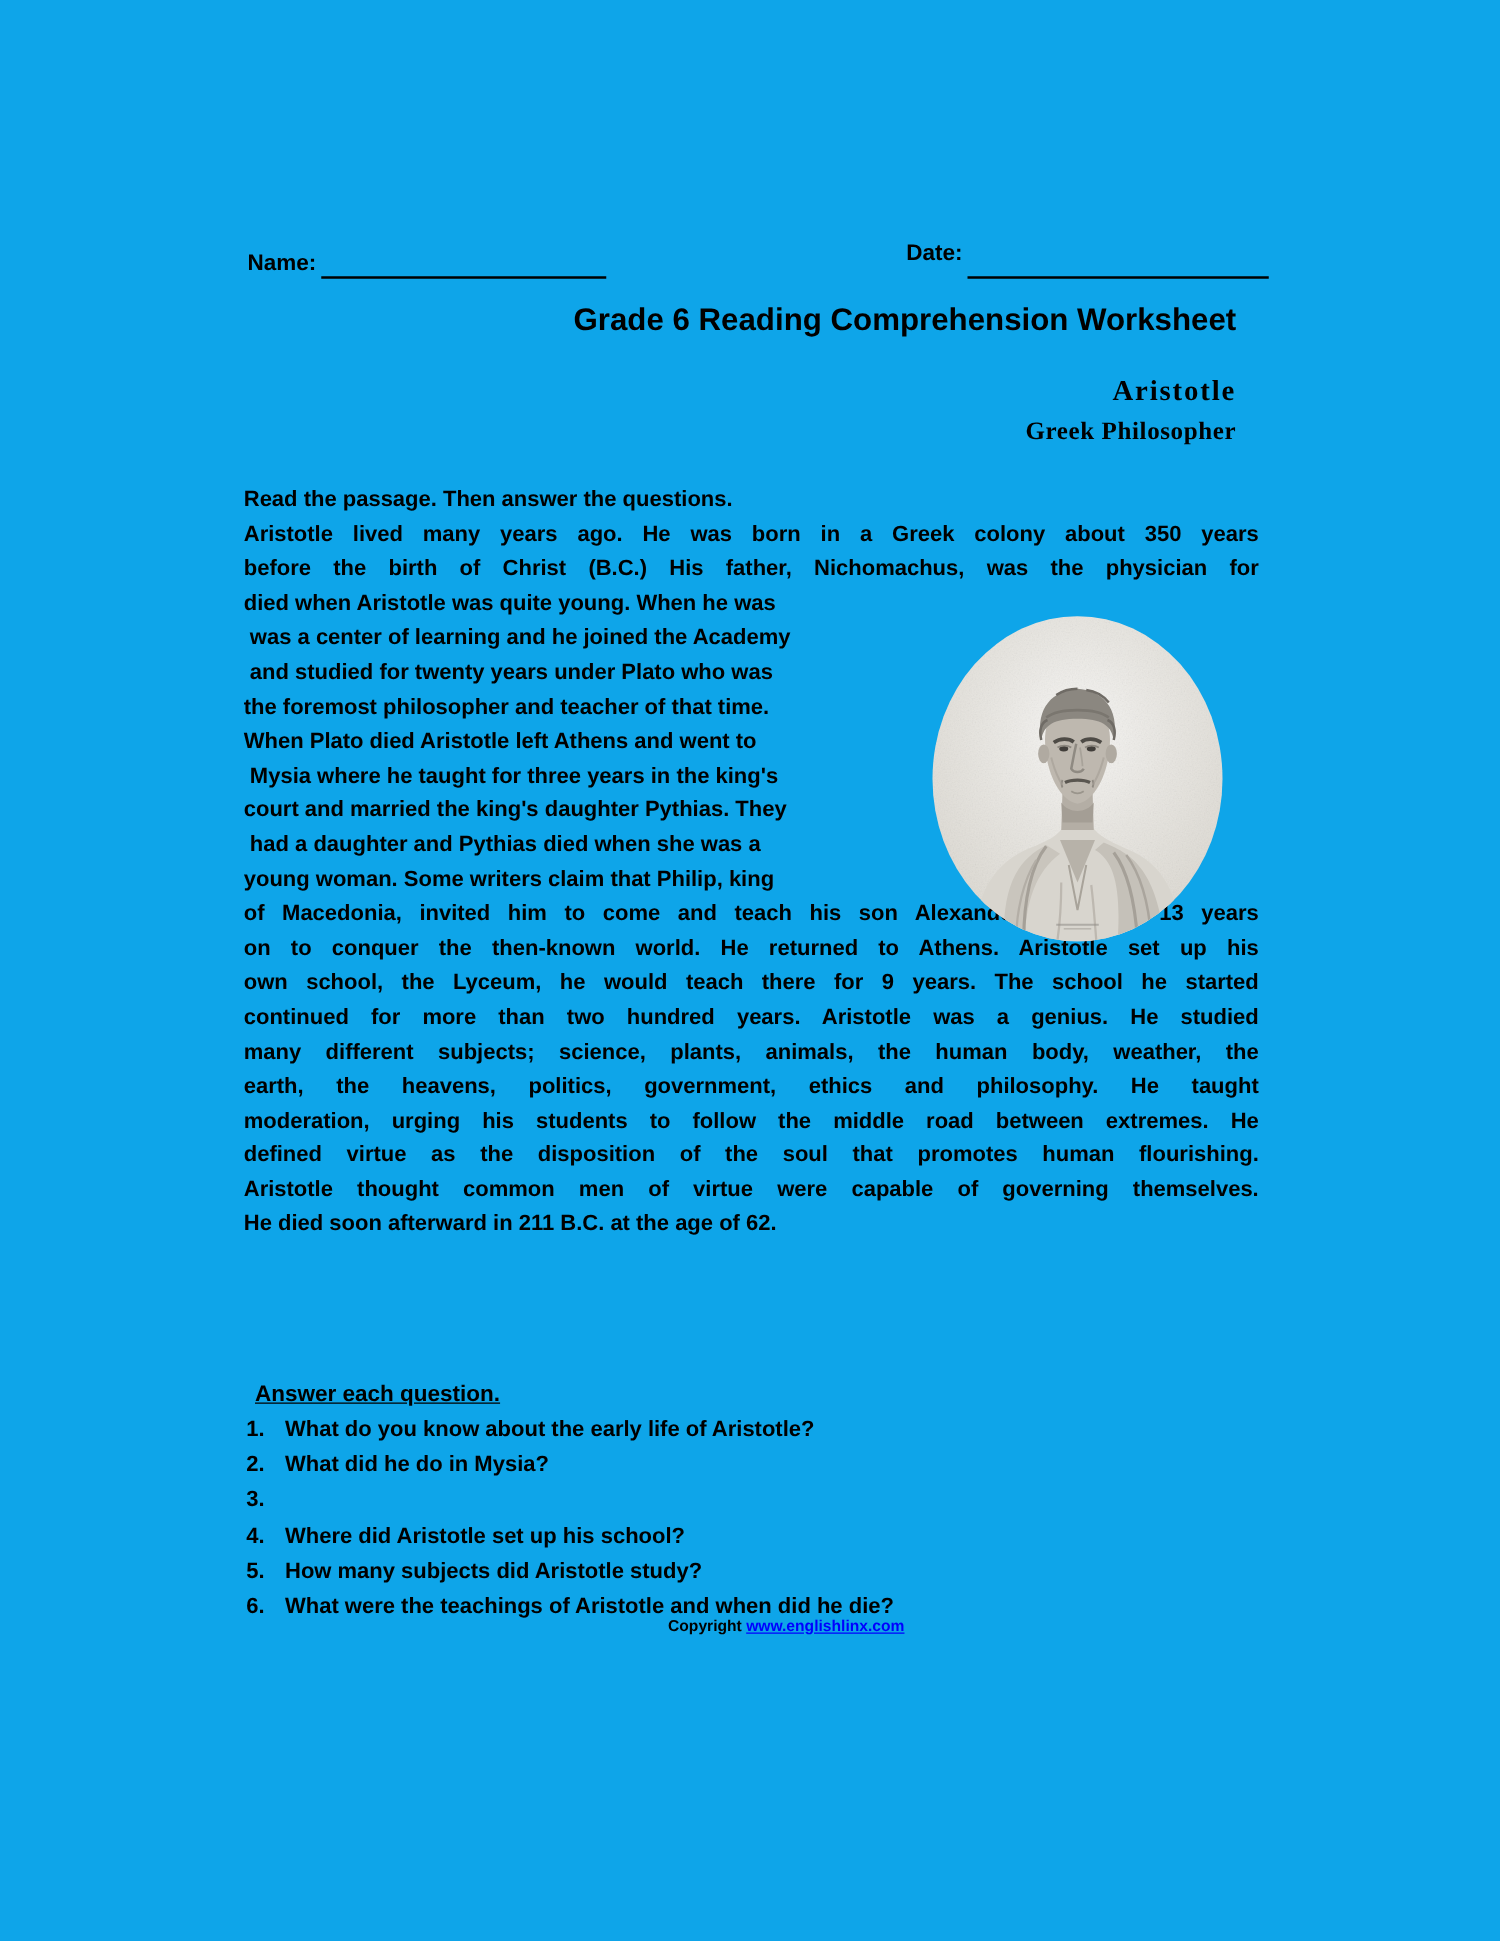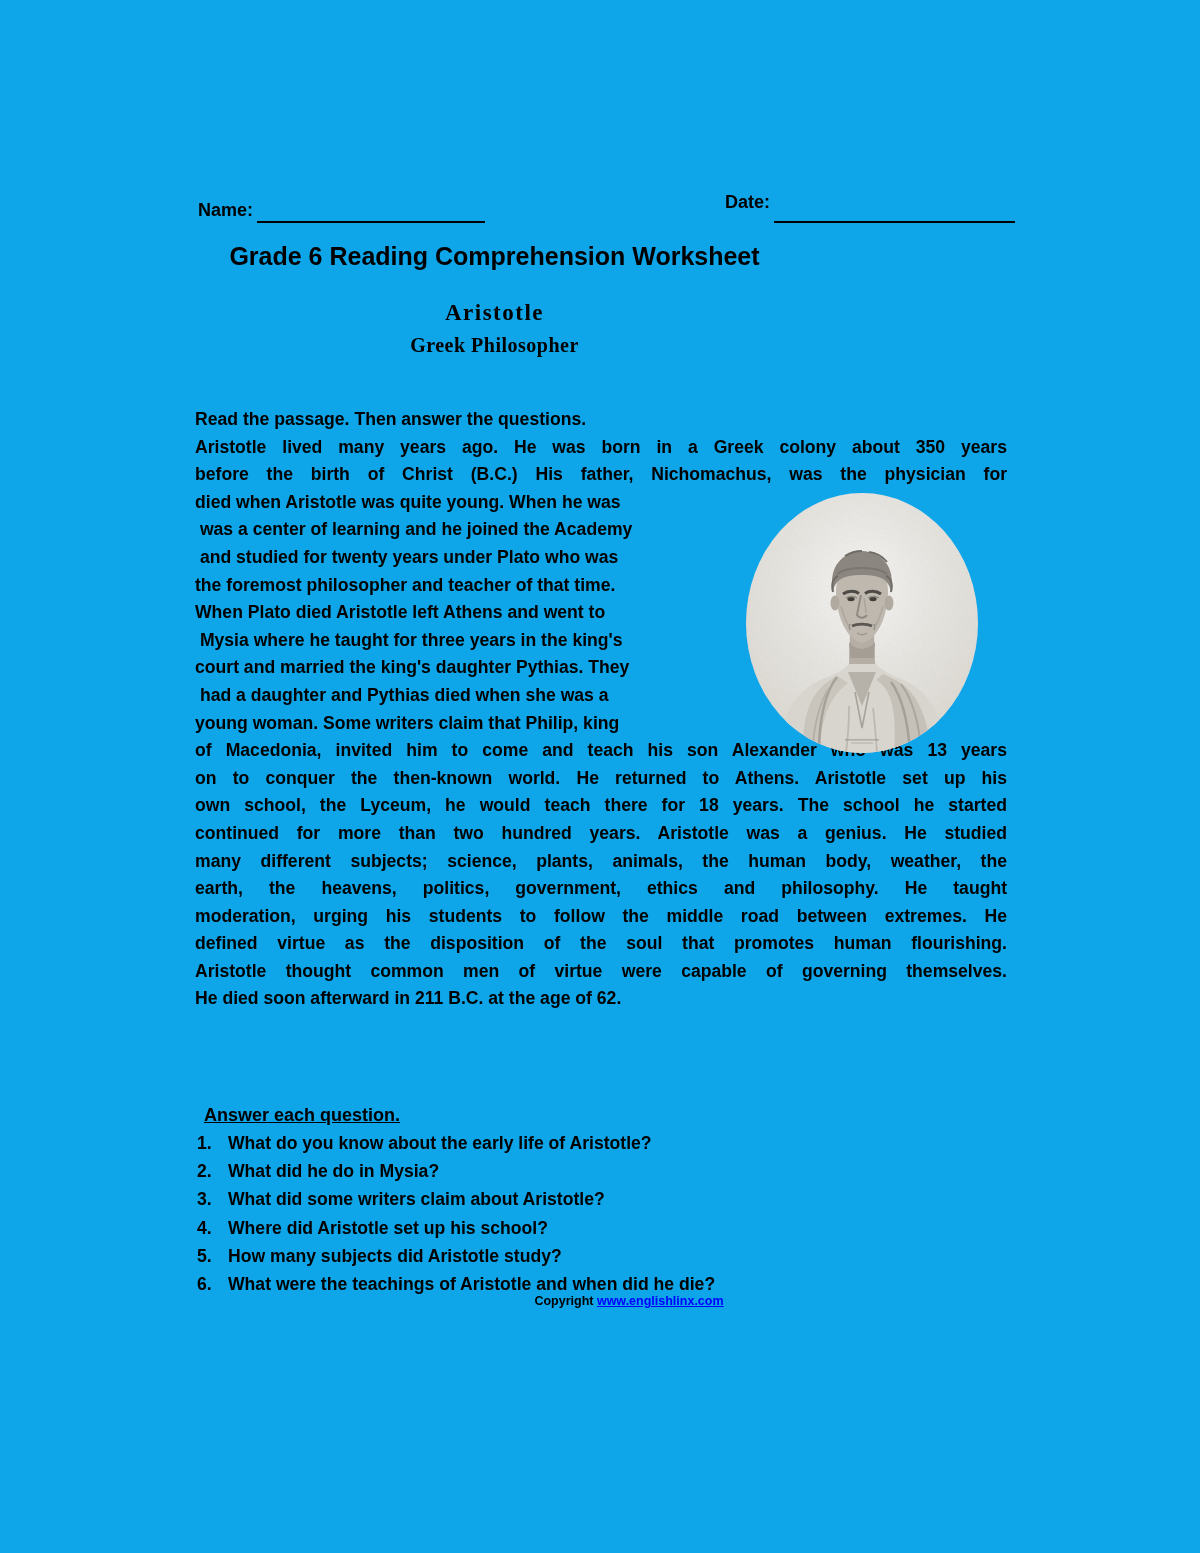--- a/index.html
+++ b/index.html
@@ -9,26 +9,26 @@
     overflow:hidden;
   }
   
   .hdr-label { position:absolute; font-size:18px; line-height:26px; }
   .blank-line { position:absolute; height:24px; border-bottom:2.5px solid #000; }
   #name-label { left:198px; top:197px; }
   #name-line  { left:257px; top:197px; width:228px; }
   #date-label { left:725px; top:189px; }
   #date-line  { left:774px; top:197px; width:241px; }
   
-  .title { position:absolute; left:0; width:989px; text-align:center; }
+  .title { position:absolute; left:0; width:989px; text-align:right; }
   #main-title { top:242px; font-size:25px; }
   #subject-title { top:300px; font-family:"Liberation Serif", serif; font-size:23px; letter-spacing:1.5px; }
   #subject-subtitle { top:334px; font-family:Liberation Serif, serif; font-size:20px; letter-spacing:0.5px; }
   
-  #passage { position:absolute; left:195px; top:386px; width:812px; font-size:17.6px; line-height:27.6px;margin-top:20px; }
+  #passage { position:absolute; left:195px; top:386px; width:812px; font-size:17.6px; line-height:27.6px; }
   .pline { height:27.6px; white-space:pre; }
   .pline.just { white-space:normal; text-align:justify; text-align-last:justify; }
   
   #portrait { position:absolute; left:745px; top:492px; width:234px; height:262px; }
   
   #questions { position:absolute; left:197px; top:1101px; width:860px; font-size:17.6px; }
   #questions-header { display:inline-block; margin-left:7px; font-size:18px; line-height:28px; text-decoration:underline; }
   .qrow { display:flex; line-height:28.2px; }
   .qnum { width:31px; flex:0 0 31px; }
   
@@ -57,21 +57,21 @@
       <div class="pline"> was a center of learning and he joined the Academy</div>
       <div class="pline"> and studied for twenty years under Plato who was</div>
       <div class="pline">the foremost philosopher and teacher of that time.</div>
       <div class="pline">When Plato died Aristotle left Athens and went to</div>
       <div class="pline"> Mysia where he taught for three years in the king's</div>
       <div class="pline">court and married the king's daughter Pythias. They</div>
       <div class="pline"> had a daughter and Pythias died when she was a</div>
       <div class="pline">young woman. Some writers claim that Philip, king</div>
       <div class="pline just">of Macedonia, invited him to come and teach his son Alexander who was 13 years</div>
       <div class="pline just">on to conquer the then-known world. He returned to Athens. Aristotle set up his</div>
-      <div class="pline just">own school, the Lyceum, he would teach there for 18 years. The school he started</div>
+      <div class="pline just">own school, the Lyceum, he would teach there for 9 years. The school he started</div>
       <div class="pline just">continued for more than two hundred years.  Aristotle was a genius. He studied</div>
       <div class="pline just">many different subjects; science, plants, animals, the human body, weather, the</div>
       <div class="pline just">earth, the heavens, politics, government, ethics and philosophy. He taught</div>
       <div class="pline just">moderation, urging his students to follow the middle road between extremes. He</div>
       <div class="pline just">defined virtue as the disposition of the soul that promotes human flourishing.</div>
       <div class="pline just">Aristotle thought common men of virtue were capable of governing themselves.</div>
       <div class="pline">He died soon afterward in 211 B.C. at the age of 62.</div>
     </div>
 
   <div id="portrait">
@@ -153,21 +153,20 @@
         <div class="qrow">
           <span class="qnum">1.</span>
           <span class="qtext">What do you know about the early life of Aristotle?</span>
         </div>
         <div class="qrow">
           <span class="qnum">2.</span>
           <span class="qtext">What did he do in Mysia?</span>
         </div>
         <div class="qrow">
           <span class="qnum">3.</span>
-          <span class="qtext">What did some writers claim about Aristotle?</span>
         </div>
         <div class="qrow">
           <span class="qnum">4.</span>
           <span class="qtext">Where did Aristotle set up his school?</span>
         </div>
         <div class="qrow">
           <span class="qnum">5.</span>
           <span class="qtext">How many subjects did Aristotle study?</span>
         </div>
         <div class="qrow">

